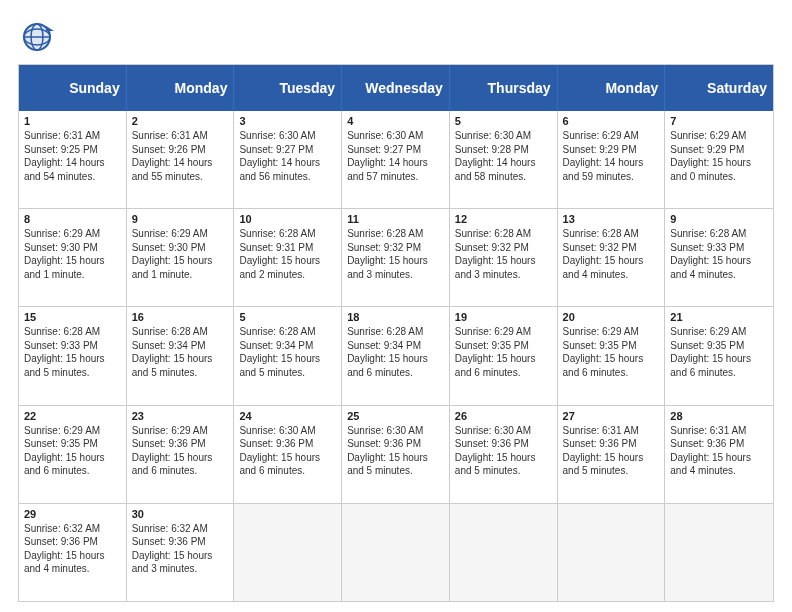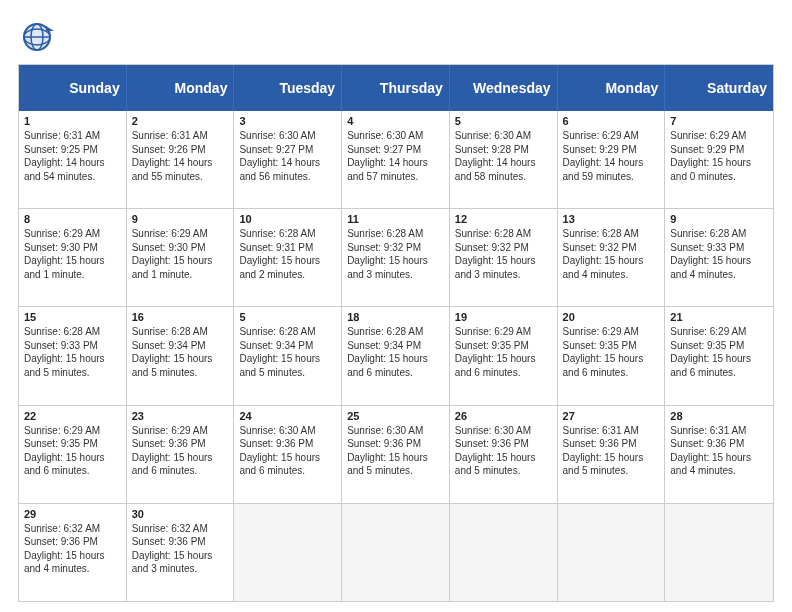--- a/index.html
+++ b/index.html
@@ -137,22 +137,22 @@
       <h1></h1>
       <h2></h2>
     </div>
   </div>
 
   <div class="calendar">
     <div class="cal-header-row" id="cal-header">
         <div class="cal-header-cell">Sunday</div>
         <div class="cal-header-cell">Monday</div>
         <div class="cal-header-cell">Tuesday</div>
+        <div class="cal-header-cell">Wednesday</div>
         <div class="cal-header-cell">Thursday</div>
-        <div class="cal-header-cell">Wednesday</div>
         <div class="cal-header-cell">Monday</div>
         <div class="cal-header-cell">Saturday</div>
       </div>
     <div class="cal-body" id="cal-body">
         <div class="cal-row">
           <div class="cal-cell">
             <span class="day-num">1</span>
             <div class="cell-text" style="white-space: pre-line;">Sunrise: 6:31 AM
 Sunset: 9:25 PM
 Daylight: 14 hours

